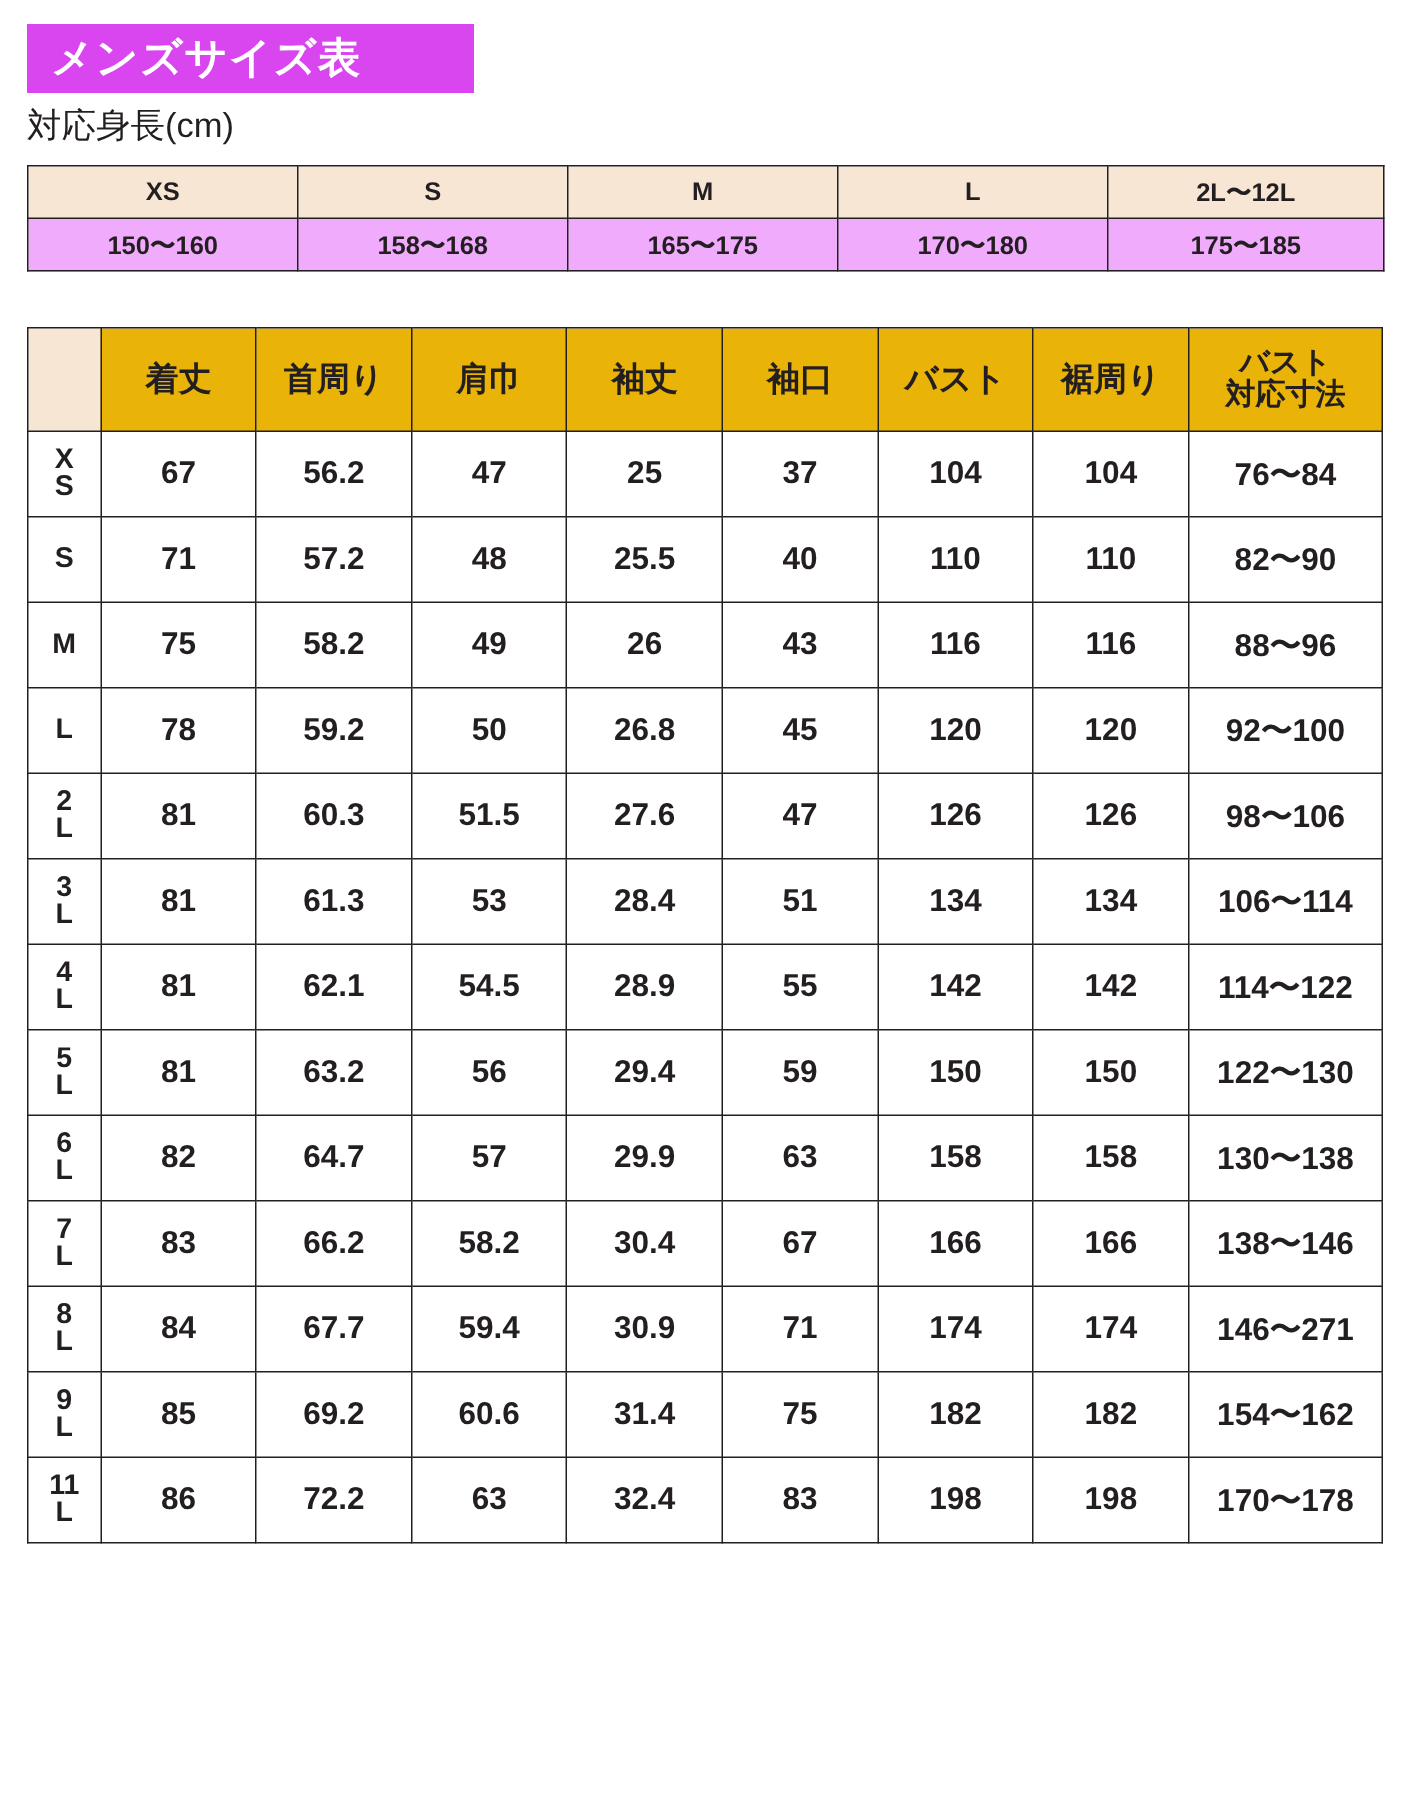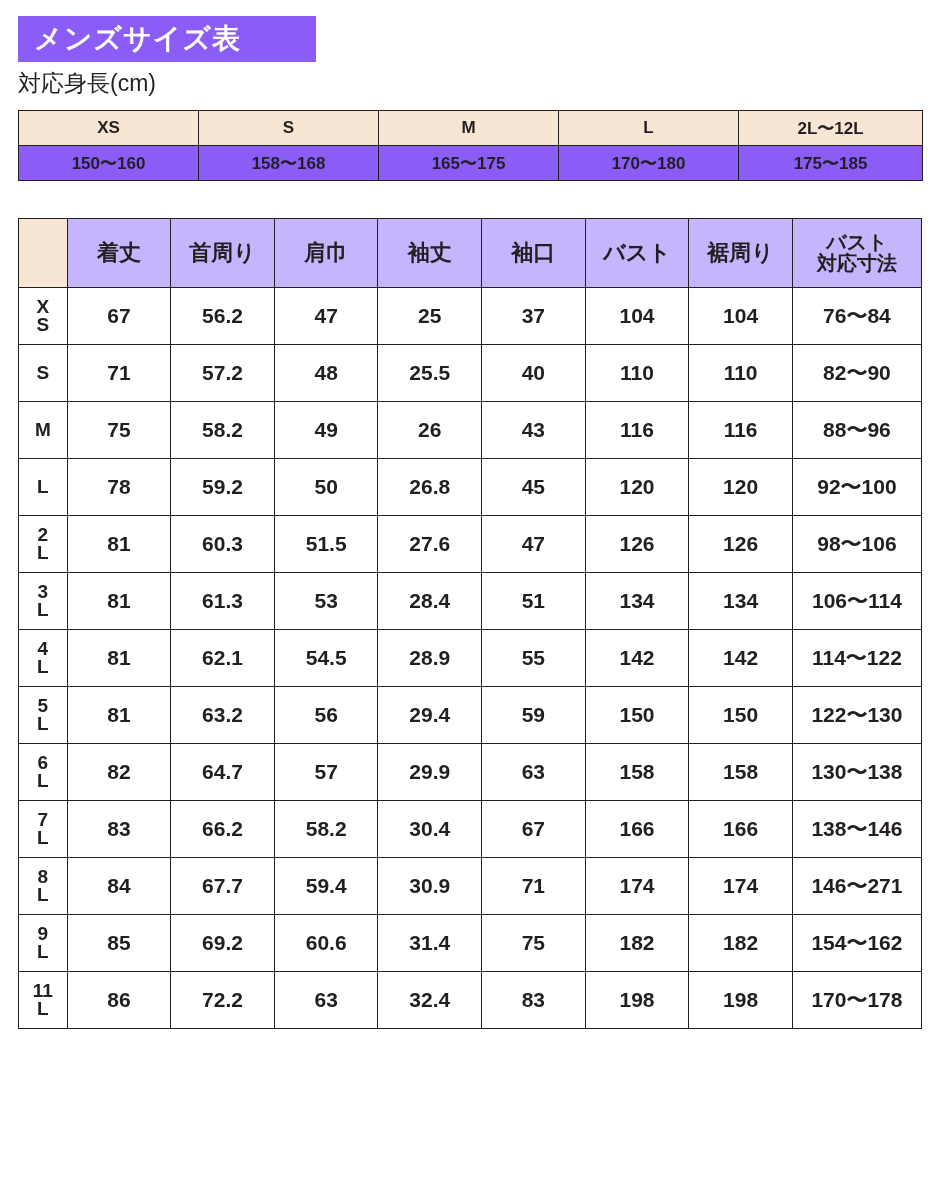--- a/index.html
+++ b/index.html
@@ -22,21 +22,21 @@
     padding: 0;
   }
 
   
   .title-banner {
     position: absolute;
     left: 18px;
     top: 16px;
     width: 298px;
     height: 46px;
-    background: #8b5cf6;
+    background: #d946ef;
     display: flex;
     align-items: center;
     padding-left: 16px;
     box-sizing: border-box;
   }
   .title-banner .title-text {
     color: #ffffff;
     font-size: 28px;
     font-weight: bold;
     letter-spacing: 1px;
@@ -69,21 +69,21 @@
     text-align: center;
     vertical-align: middle;
     font-size: 17px;
     font-weight: bold;
     padding: 0;
   }
   .height-table tr.head td {
     background: #f7e6d4;
   }
   .height-table tr.vals td {
-    background: #8b5cf6;
+    background: #f0abfc;
     margin-left: 33px;
   }
 
   
   .main-table {
     position: absolute;
     left: 18px;
     top: 218px;
     width: 904px;
     border-collapse: collapse;
@@ -92,21 +92,21 @@
   .main-table th, .main-table td {
     border: 1.5px solid #231f20;
     text-align: center;
     vertical-align: middle;
     padding: 0;
     font-size: 21px;
     font-weight: bold;
     height: 56px;
   }
   .main-table thead th {
-    background: #c4b5fd;
+    background: #eab308;
     height: 68px;
     font-size: 22px;
   }
   .main-table thead th.corner {
     background: #f7e6d4;
   }
   .main-table td.size-cell {
     font-size: 19px;
     line-height: 0.95;
     background: #ffffff;

